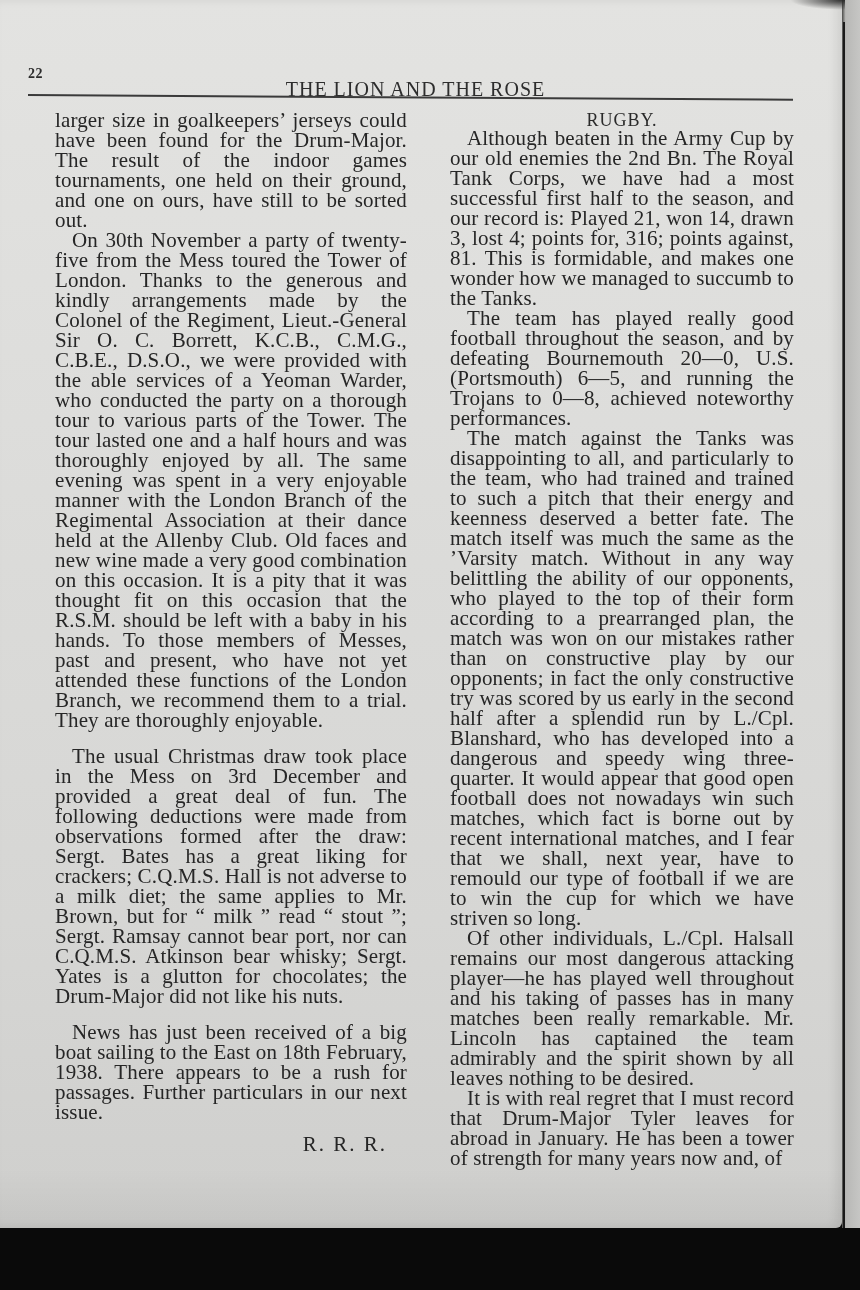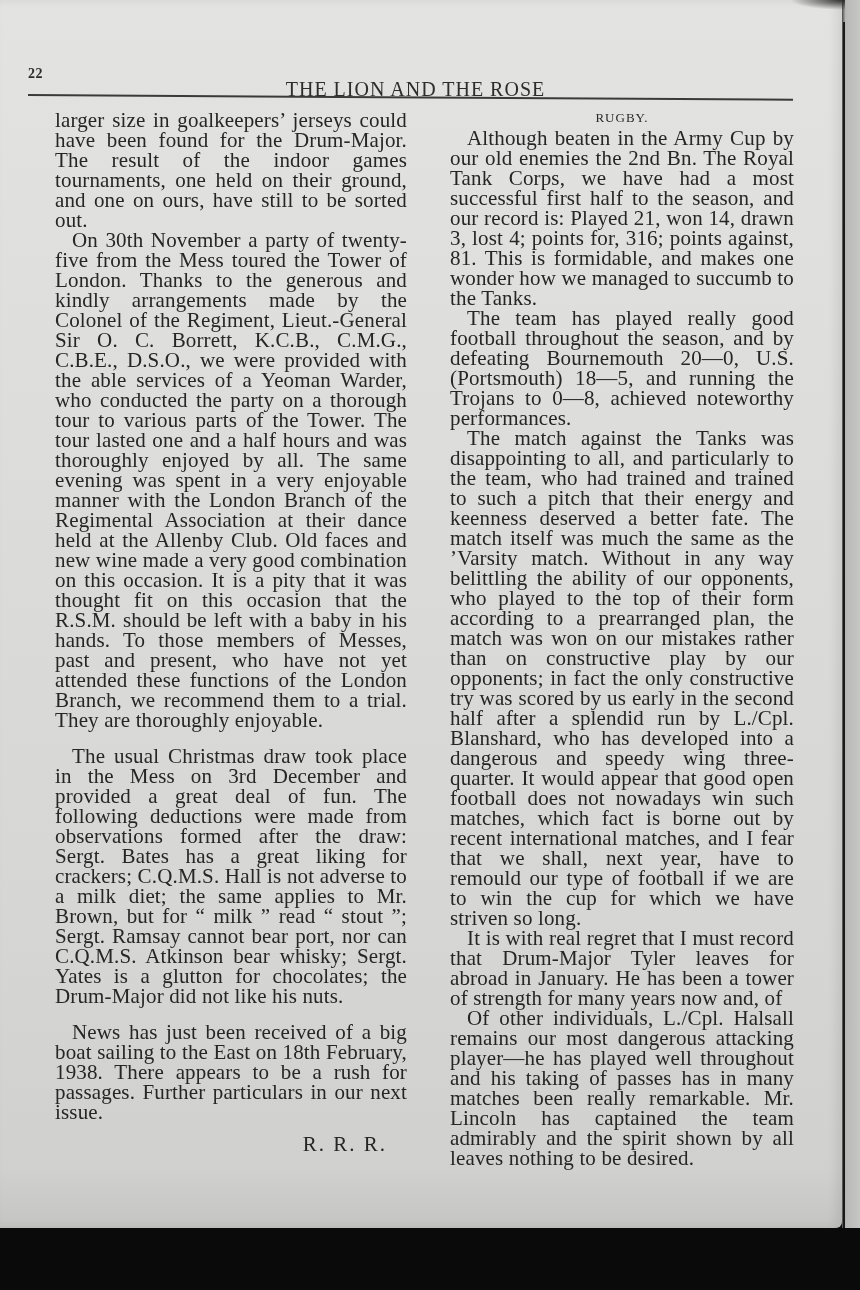--- a/index.html
+++ b/index.html
@@ -136,21 +136,21 @@
     .para.gap {
       margin-top: 16px;
     }
     .section-heading {
       position: absolute;
       left: 450px;
       top: 110px;
       width: 344px;
       text-align: center;
       font-family: "Liberation Serif", "DejaVu Serif", serif;
-      font-size: 13px;
+      font-size: 18px;
       letter-spacing: 1px;
       color: #2a2a2a;
     }
     .signature {
       text-align: right;
       margin: 12px 20px 0 0;
       text-indent: 0;
       letter-spacing: 2px;
     }
   </style>
@@ -170,24 +170,24 @@
       <p class="para">On 30th November a party of twenty-five from the Mess toured the Tower of London. Thanks to the generous and kindly arrangements made by the Colonel of the Regiment, Lieut.-General Sir O. C. Borrett, K.C.B., C.M.G., C.B.E., D.S.O., we were provided with the able services of a Yeoman Warder, who conducted the party on a thorough tour to various parts of the Tower. The tour lasted one and a half hours and was thoroughly enjoyed by all. The same evening was spent in a very enjoyable manner with the London Branch of the Regimental Association at their dance held at the Allenby Club. Old faces and new wine made a very good combination on this occasion. It is a pity that it was thought fit on this occasion that the R.S.M. should be left with a baby in his hands. To those members of Messes, past and present, who have not yet attended these functions of the London Branch, we recommend them to a trial. They are thoroughly enjoyable.</p>
       <p class="para gap">The usual Christmas draw took place in the Mess on 3rd December and provided a great deal of fun. The following deductions were made from observations formed after the draw: Sergt. Bates has a great liking for crackers; C.Q.M.S. Hall is not adverse to a milk diet; the same applies to Mr. Brown, but for “ milk ” read “ stout ”; Sergt. Ramsay cannot bear port, nor can C.Q.M.S. Atkinson bear whisky; Sergt. Yates is a glutton for chocolates; the Drum-Major did not like his nuts.</p>
       <p class="para gap">News has just been received of a big boat sailing to the East on 18th February, 1938. There appears to be a rush for passages. Further particulars in our next issue.</p>
       <p class="para signature">R. R. R.</p>
     </div>
 
     <div class="section-heading">RUGBY.</div>
 
     <div class="column col-right">
       <p class="para">Although beaten in the Army Cup by our old enemies the 2nd Bn. The Royal Tank Corps, we have had a most successful first half to the season, and our record is: Played 21, won 14, drawn 3, lost 4; points for, 316; points against, 81. This is formidable, and makes one wonder how we managed to succumb to the Tanks.</p>
-      <p class="para">The team has played really good football throughout the season, and by defeating Bournemouth 20—0, U.S. (Portsmouth) 18—5, and running the Trojans to 0—8, achieved noteworthy performances.</p>
+      <p class="para">The team has played really good football throughout the season, and by defeating Bournemouth 20—0, U.S. (Portsmouth) 6—5, and running the Trojans to 0—8, achieved noteworthy performances.</p>
       <p class="para">The match against the Tanks was disappointing to all, and particularly to the team, who had trained and trained to such a pitch that their energy and keenness deserved a better fate. The match itself was much the same as the ’Varsity match. Without in any way belittling the ability of our opponents, who played to the top of their form according to a prearranged plan, the match was won on our mistakes rather than on constructive play by our opponents; in fact the only constructive try was scored by us early in the second half after a splendid run by L./Cpl. Blanshard, who has developed into a dangerous and speedy wing three-quarter. It would appear that good open football does not nowadays win such matches, which fact is borne out by recent international matches, and I fear that we shall, next year, have to remould our type of football if we are to win the cup for which we have striven so long.</p>
+      <p class="para">Of other individuals, L./Cpl. Halsall remains our most dangerous attacking player—he has played well throughout and his taking of passes has in many matches been really remarkable. Mr. Lincoln has captained the team admirably and the spirit shown by all leaves nothing to be desired.</p>
       <p class="para">It is with real regret that I must record that Drum-Major Tyler leaves for abroad in January. He has been a tower of strength for many years now and, of</p>
-      <p class="para">Of other individuals, L./Cpl. Halsall remains our most dangerous attacking player—he has played well throughout and his taking of passes has in many matches been really remarkable. Mr. Lincoln has captained the team admirably and the spirit shown by all leaves nothing to be desired.</p>
     </div>
   </div>
 
   <div class="next-page-edge">
     <div class="spine-line"></div>
   </div>
   <div class="top-corner-shadow"></div>
   <div class="bottom-shadow"></div>
 </div>
 

